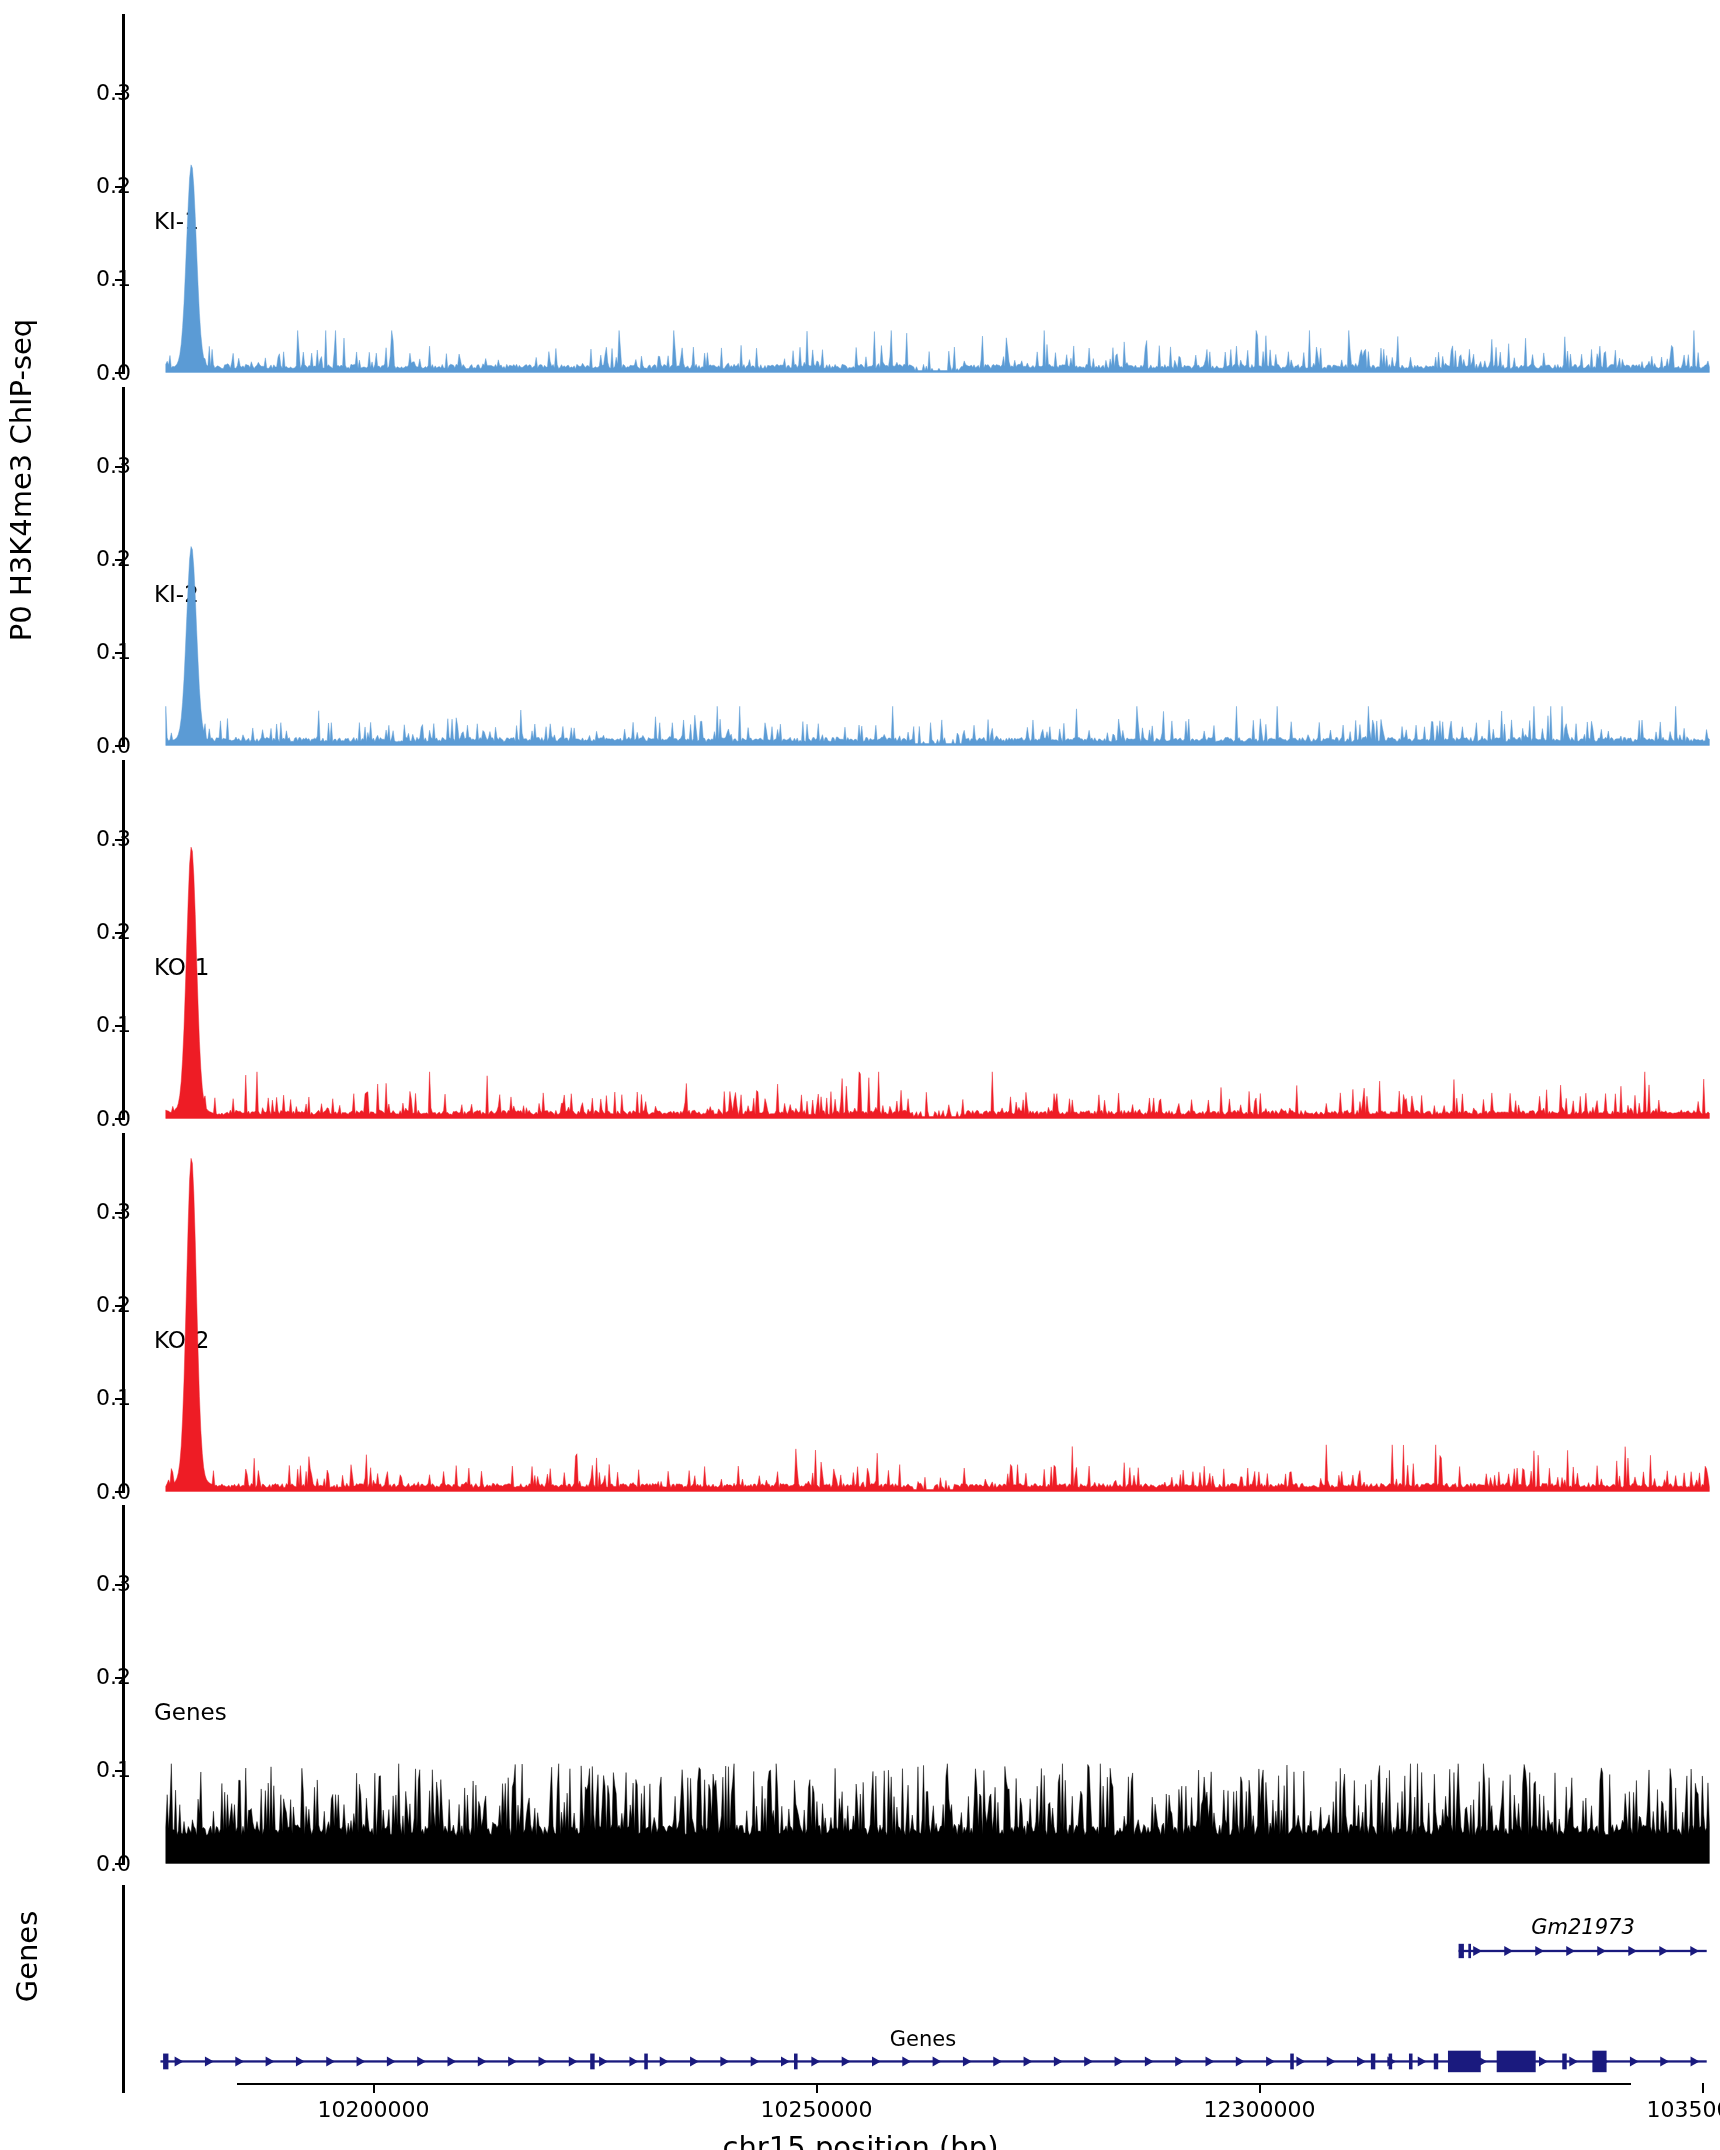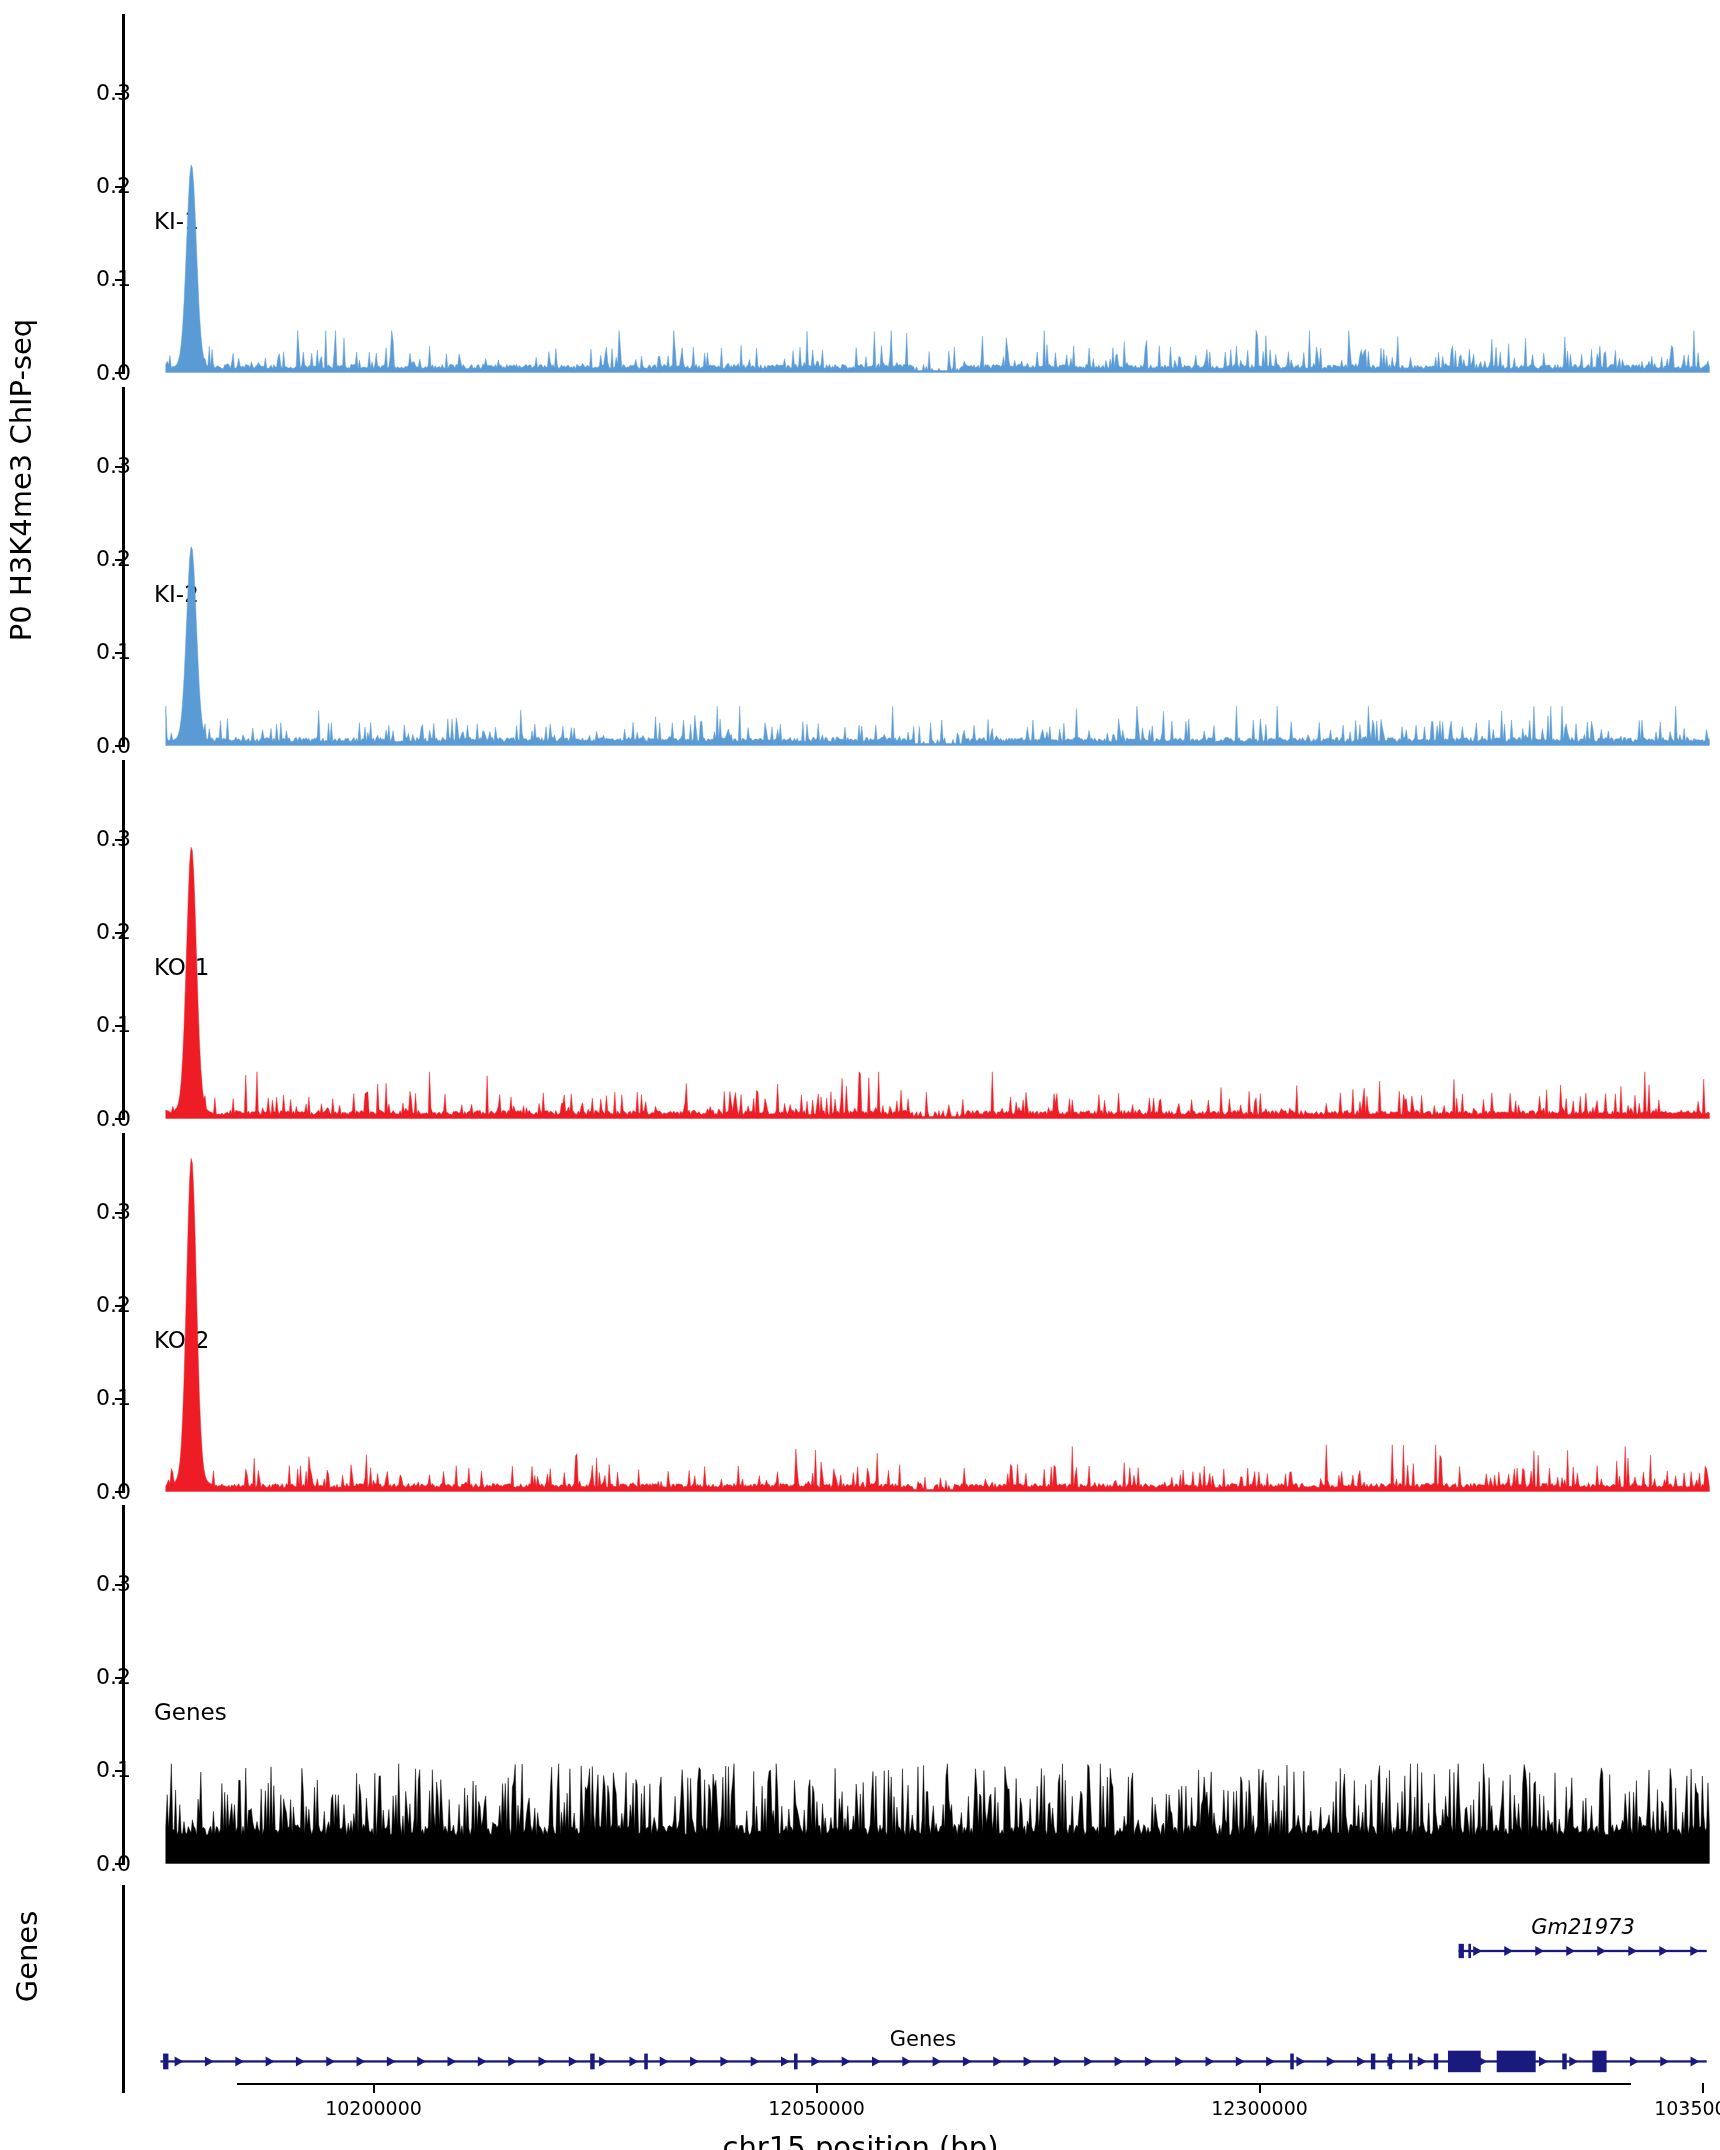--- a/index.html
+++ b/index.html
@@ -122,21 +122,21 @@
   .xtick {
     position: absolute;
     top: 0px;
     width: 2.2px;
     height: 10px;
     background: #000000;
   }
   .xtick-label {
     position: absolute;
     top: 14.3px;
-    font-size: 19px;
+    font-size: 22px;
     text-align: center;
     width: 229px;
     margin-left: -115px;
     color: #000000;
   }
   .xlabel {
     position: absolute;
     top: 47px;
     left: 0;
     width: 1721px;
@@ -333,20 +333,20 @@
       </div>
   </div>
 
   <div id="xaxis">
     <div class="xaxis-line"></div>
     <div class="xtick" id="xt0" style="left: 373px;"></div>
     <div class="xtick" id="xt1" style="left: 816px;"></div>
     <div class="xtick" id="xt2" style="left: 1259px;"></div>
     <div class="xtick" id="xt3" style="left: 1702px;"></div>
     <div class="xtick-label" id="xl0" style="left: 374px;">10200000</div>
-    <div class="xtick-label" id="xl1" style="left: 817px;">12050000</div>
+    <div class="xtick-label" id="xl1" style="left: 817px;">10250000</div>
     <div class="xtick-label" id="xl2" style="left: 1260px;">12300000</div>
     <div class="xtick-label" id="xl3" style="left: 1703px;">10350000</div>
     <div class="xlabel">chr15 position (bp)</div>
   </div>
 
 </div>
 
 
 </body></html>

